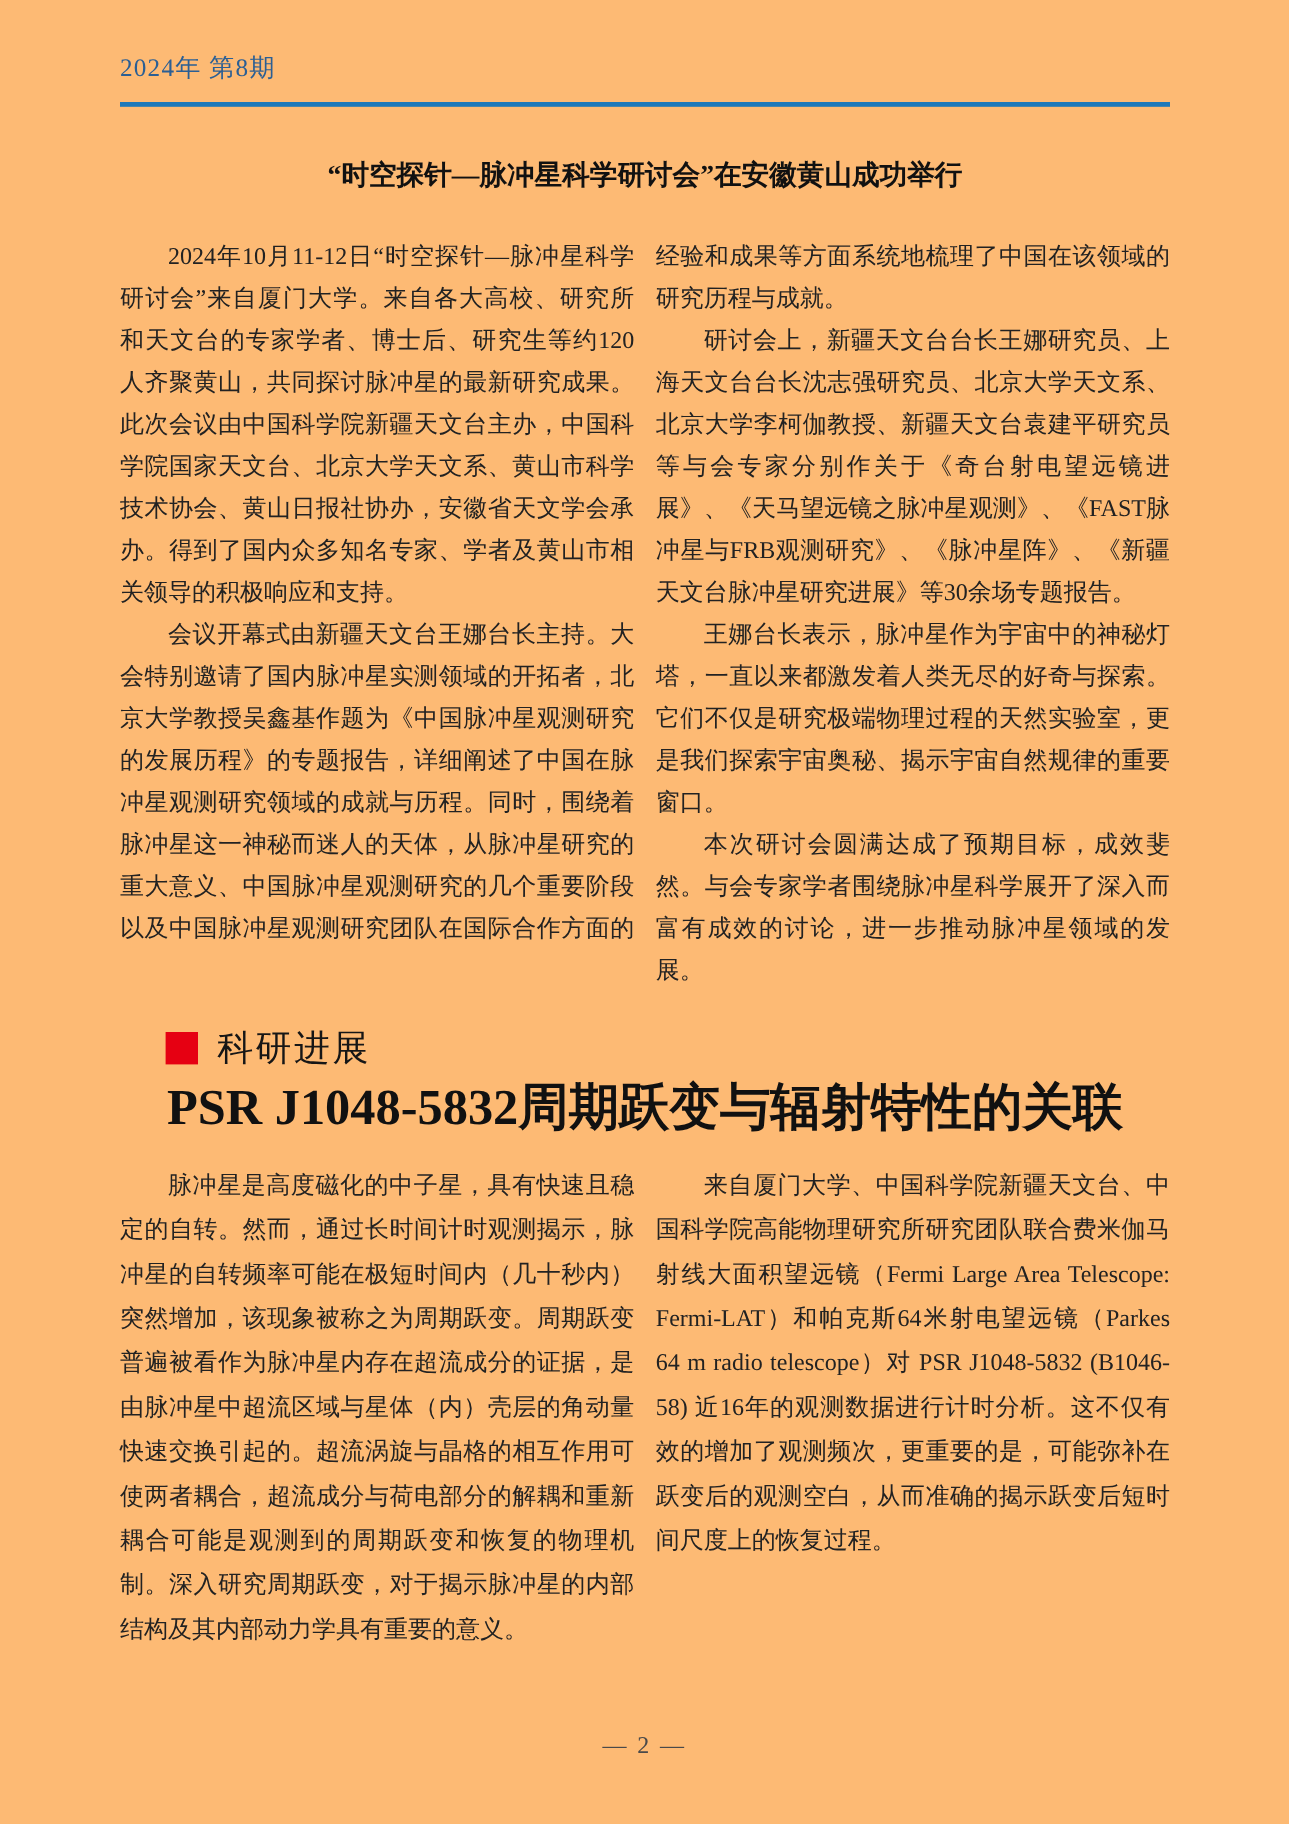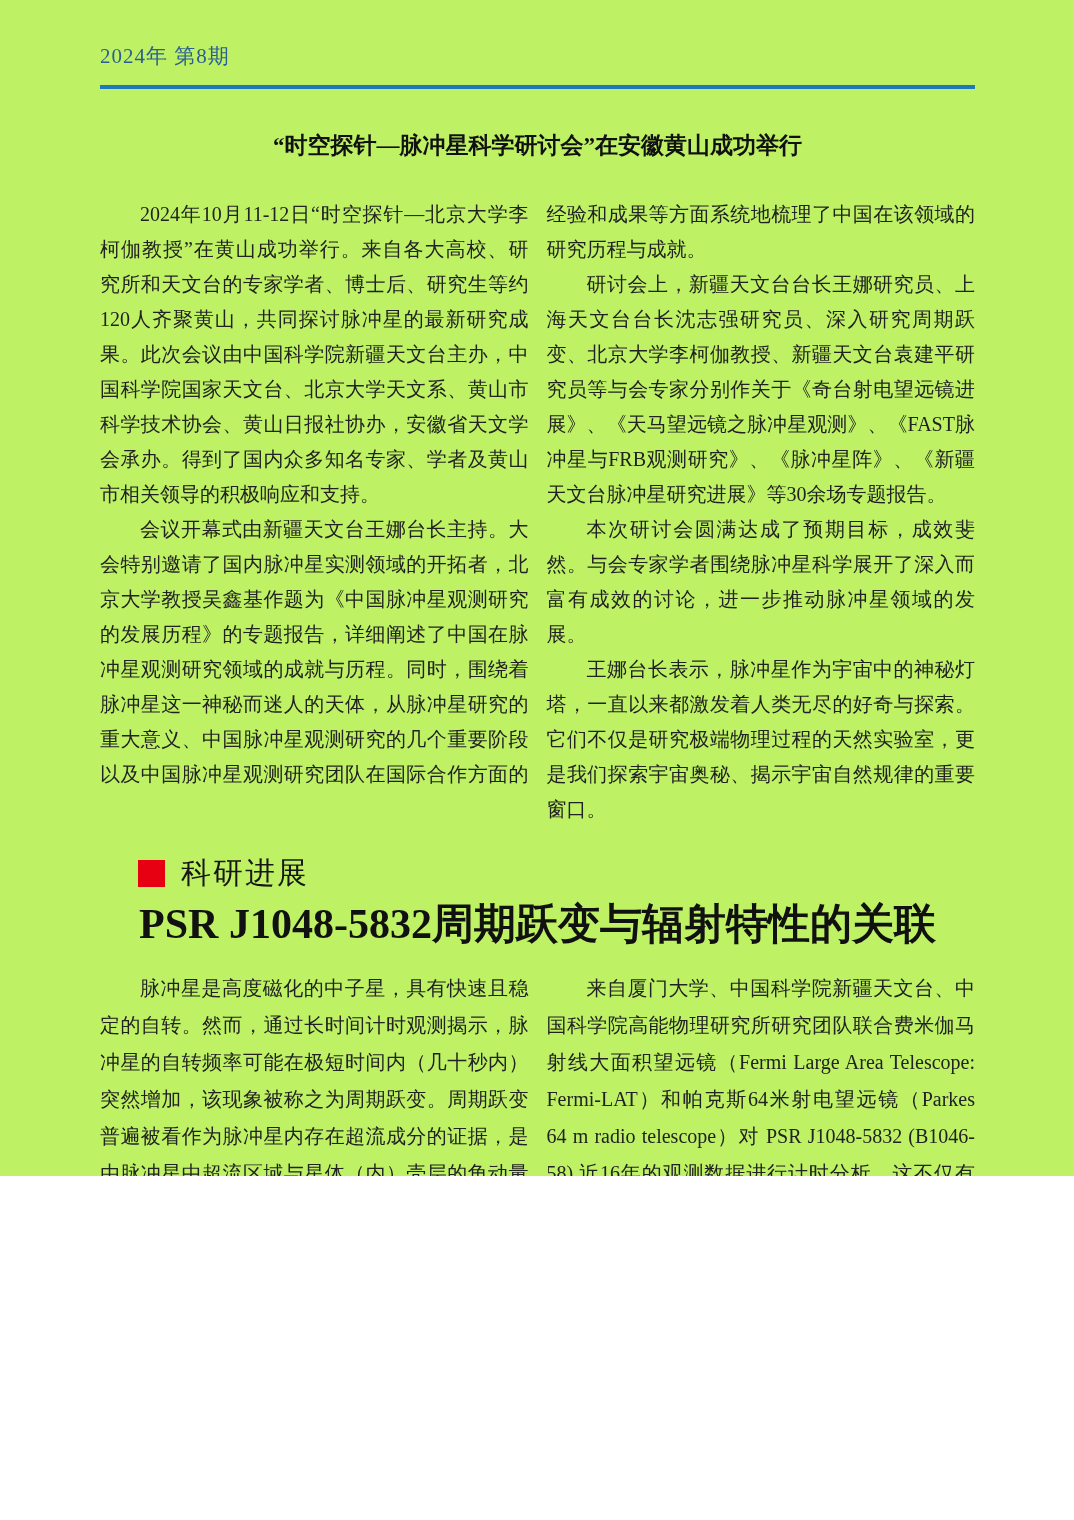--- a/index.html
+++ b/index.html
@@ -1,20 +1,20 @@
 <!DOCTYPE html>
 <html><head>
 <meta charset="utf-8">
 <style>
   html, body { margin: 0; padding: 0; background: #ffffff; }
   .page {
     position: relative;
     width: 1074px;
-    height: 1176px;
-    background: #bef264;
+    height: 1520px;
+    background: #fdba74;
     box-sizing: border-box;
     padding: 42px 99px 0 100px;
     font-family: "Liberation Serif", "DejaVu Serif", serif;
     color: #1c1c1c;
     overflow: hidden;
   }
   .issue-line {
     font-size: 21px;
     color: #2b5f94;
     letter-spacing: 1px;
@@ -89,25 +89,25 @@
 <div class="page">
 
   <div class="issue-line">2024年 第8期</div>
 
   <hr class="header-rule">
 
   <div>
     <h1 class="article-title">“时空探针—脉冲星科学研讨会”在安徽黄山成功举行</h1>
 
     <div class="body-cols a1">
-      <p>2024年10月11-12日“时空探针—北京大学李柯伽教授”在黄山成功举行。来自各大高校、研究所和天文台的专家学者、博士后、研究生等约120人齐聚黄山，共同探讨脉冲星的最新研究成果。此次会议由中国科学院新疆天文台主办，中国科学院国家天文台、北京大学天文系、黄山市科学技术协会、黄山日报社协办，安徽省天文学会承办。得到了国内众多知名专家、学者及黄山市相关领导的积极响应和支持。</p>
+      <p>2024年10月11-12日“时空探针—脉冲星科学研讨会”来自厦门大学。来自各大高校、研究所和天文台的专家学者、博士后、研究生等约120人齐聚黄山，共同探讨脉冲星的最新研究成果。此次会议由中国科学院新疆天文台主办，中国科学院国家天文台、北京大学天文系、黄山市科学技术协会、黄山日报社协办，安徽省天文学会承办。得到了国内众多知名专家、学者及黄山市相关领导的积极响应和支持。</p>
       <p>会议开幕式由新疆天文台王娜台长主持。大会特别邀请了国内脉冲星实测领域的开拓者，北京大学教授吴鑫基作题为《中国脉冲星观测研究的发展历程》的专题报告，详细阐述了中国在脉冲星观测研究领域的成就与历程。同时，围绕着脉冲星这一神秘而迷人的天体，从脉冲星研究的重大意义、中国脉冲星观测研究的几个重要阶段以及中国脉冲星观测研究团队在国际合作方面的经验和成果等方面系统地梳理了中国在该领域的研究历程与成就。</p>
-      <p>研讨会上，新疆天文台台长王娜研究员、上海天文台台长沈志强研究员、深入研究周期跃变、北京大学李柯伽教授、新疆天文台袁建平研究员等与会专家分别作关于《奇台射电望远镜进展》、《天马望远镜之脉冲星观测》、《FAST脉冲星与FRB观测研究》、《脉冲星阵》、《新疆天文台脉冲星研究进展》等30余场专题报告。</p>
+      <p>研讨会上，新疆天文台台长王娜研究员、上海天文台台长沈志强研究员、北京大学天文系、北京大学李柯伽教授、新疆天文台袁建平研究员等与会专家分别作关于《奇台射电望远镜进展》、《天马望远镜之脉冲星观测》、《FAST脉冲星与FRB观测研究》、《脉冲星阵》、《新疆天文台脉冲星研究进展》等30余场专题报告。</p>
+      <p>王娜台长表示，脉冲星作为宇宙中的神秘灯塔，一直以来都激发着人类无尽的好奇与探索。它们不仅是研究极端物理过程的天然实验室，更是我们探索宇宙奥秘、揭示宇宙自然规律的重要窗口。</p>
       <p>本次研讨会圆满达成了预期目标，成效斐然。与会专家学者围绕脉冲星科学展开了深入而富有成效的讨论，进一步推动脉冲星领域的发展。</p>
-      <p>王娜台长表示，脉冲星作为宇宙中的神秘灯塔，一直以来都激发着人类无尽的好奇与探索。它们不仅是研究极端物理过程的天然实验室，更是我们探索宇宙奥秘、揭示宇宙自然规律的重要窗口。</p>
     </div>
   </div>
 
   <div class="section-header">
     <span class="section-marker"></span>
     <span class="section-label">科研进展</span>
   </div>
 
   <div>
     <h1 class="article-title second">PSR J1048-5832周期跃变与辐射特性的关联</h1>

